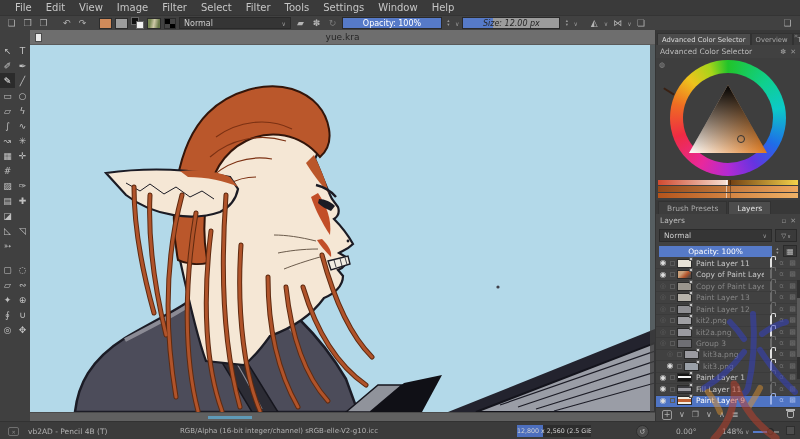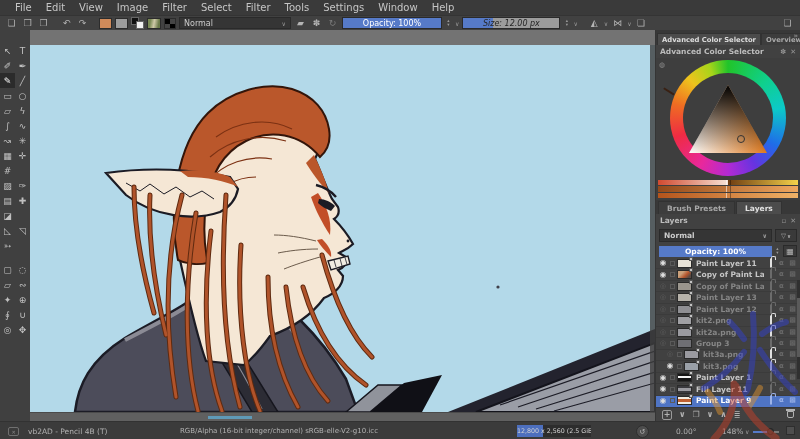--- a/index.html
+++ b/index.html
@@ -45,21 +45,21 @@
   .center { position:absolute; left:30px; top:30px; width:625px; bottom:18px; }
   .doc-titlebar { position:relative; height:15px; background:#6e6e6e; border-bottom:1px solid #5a5a5a; display:flex; align-items:center; justify-content:center; font-size:9px; color:#262626; }
   .doc-icon { position:absolute; left:5px; top:3px; width:7px; height:9px; background:#ececec; border:1px solid #4c4c4c; }
   .canvas-wrap { position:absolute; top:15px; left:0; right:0; bottom:9px; overflow:hidden; background:#b3d9e9; }
   .canvas-wrap svg { display:block; width:100%; height:100%; }
   .vscroll { position:absolute; right:0; top:0; bottom:0; width:5px; background:#3f3f3f; opacity:.8; }
   .hscroll { position:absolute; left:0; right:0; bottom:0; height:9px; background:#606060; border-top:1px solid #4b4b4b; }
   .hthumb { position:absolute; left:178px; top:3px; width:44px; height:3px; background:#5f9ab8; }
 
   
-  .rightpanel { position:absolute; right:0; top:30px; width:145px; bottom:18px; background:#414141; display:flex; flex-direction:column; border-left:1px solid #353535;font-weight:bold; }
+  .rightpanel { position:absolute; right:0; top:30px; width:145px; bottom:18px; background:#414141; display:flex; flex-direction:column; border-left:1px solid #353535; }
   .rp-tabs { height:15px; display:flex; align-items:flex-end; background:#383838; padding-left:1px; position:relative; }
   .rp-tab { padding:2px 4px 1px; font-size:6.8px; color:#a8a8a8; background:#3d3d3d; border:1px solid #323232; border-bottom:none; white-space:nowrap; }
   .rp-tab.active { background:#4b4b4b; color:#ddd; }
   .rp-overflow { position:absolute; right:2px; top:2px; font-size:7px; color:#8a8a8a; }
   .docker-header { height:13px; display:flex; align-items:center; padding:0 4px; font-size:7.5px; color:#bdbdbd; background:#414141; }
   .dh-icons { margin-left:auto; display:flex; gap:4px; font-size:7px; color:#949494; }
 
   .acs-body { height:142px; background:#3e3e3e; position:relative; }
   .acs-settings { position:absolute; left:3px; top:3px; font-size:7px; color:#8f8f8f; z-index:2; }
   .ring { position:absolute; left:14px; top:2px; width:116px; height:116px; border-radius:50%;
@@ -235,20 +235,24 @@
       <span class="tool">∾</span>
       <span class="tool">✦</span>
       <span class="tool">⊕</span>
       <span class="tool">∮</span>
       <span class="tool">∪</span>
       <span class="tool">◎</span>
       <span class="tool">✥</span>
     </div>
 
   <div class="center">
+    <div class="doc-titlebar">
+      <span class="doc-icon"></span>
+      <span>yue.kra</span>
+    </div>
     <div class="canvas-wrap">
 
       <svg viewBox="0 0 625 367" preserveAspectRatio="none">
         <rect x="0" y="0" width="625" height="367" fill="#b3d9e9"></rect>
 
         <path d="M45,367 C48,340 60,315 95,293 C125,275 155,262 178,242 L215,236 C252,252 290,290 316,334 L328,367 Z" fill="#4c4c5a" stroke="#1c1c26" stroke-width="2.5"></path>
         <path d="M95,295 C130,277 160,262 180,245" fill="none" stroke="#8b8b95" stroke-width="4"></path>
         <path d="M212,242 C232,254 250,270 264,288" fill="none" stroke="#8b8b95" stroke-width="3"></path>
 
         <path d="M180,255 C200,290 225,330 248,367 L222,367 C200,330 178,295 162,268 Z" fill="#2c2c35" stroke="#16161e" stroke-width="1.5"></path>

